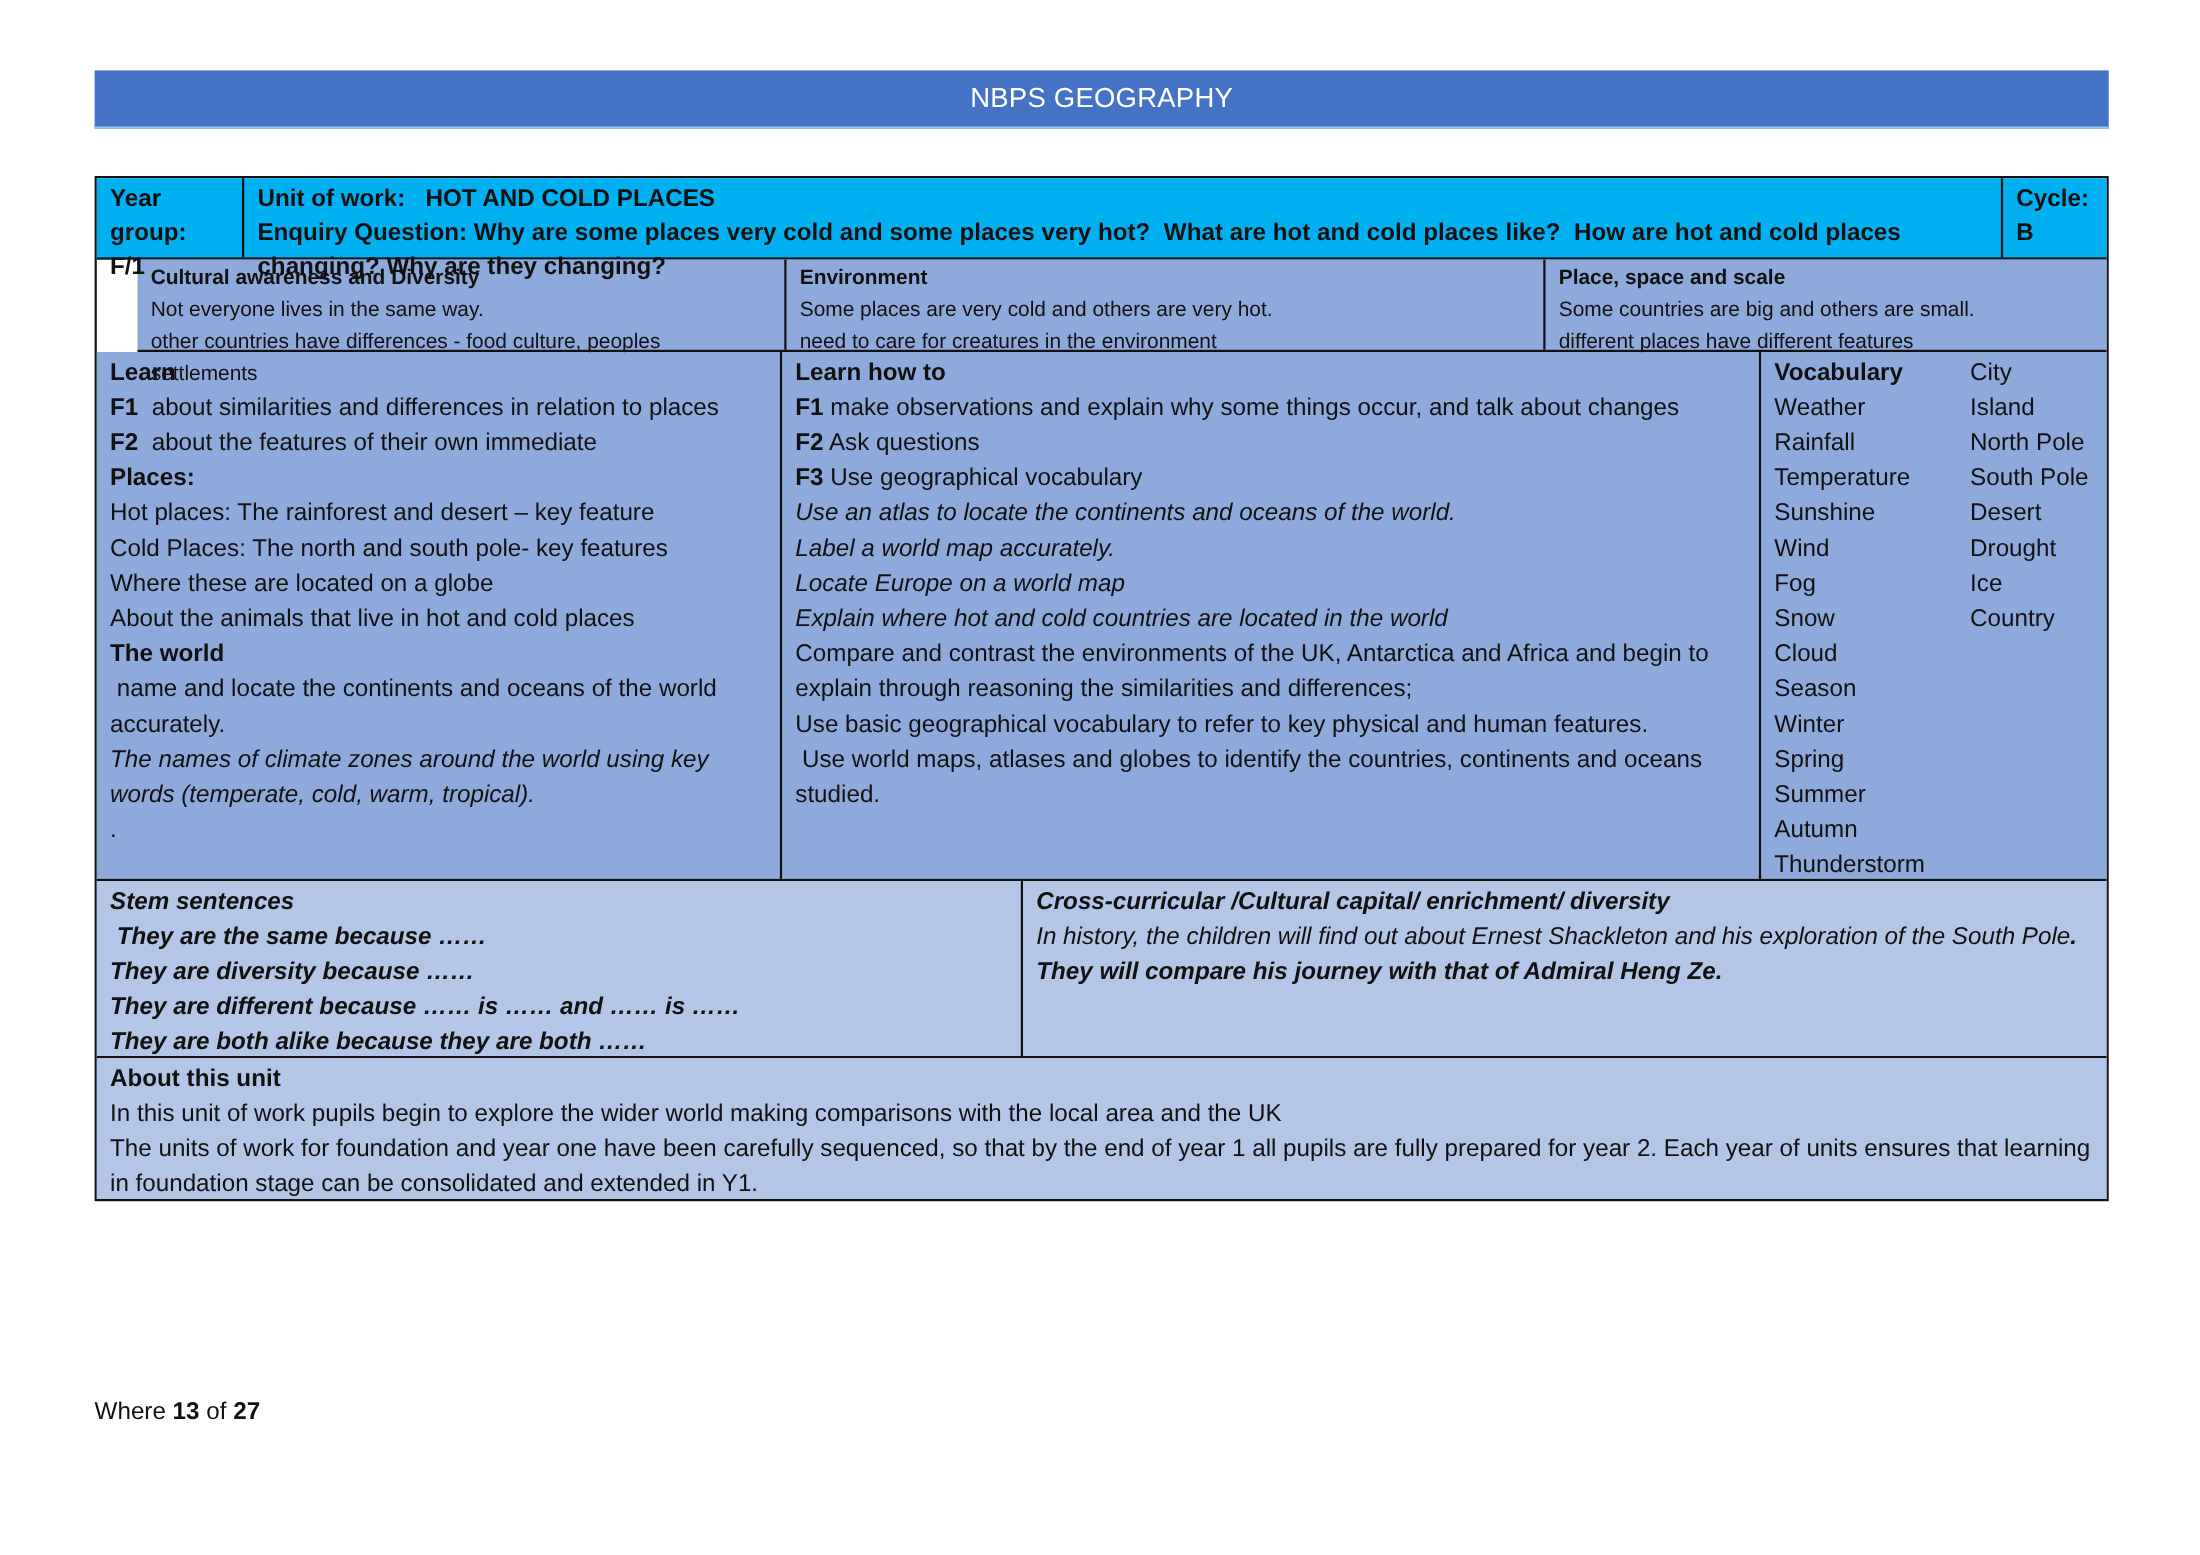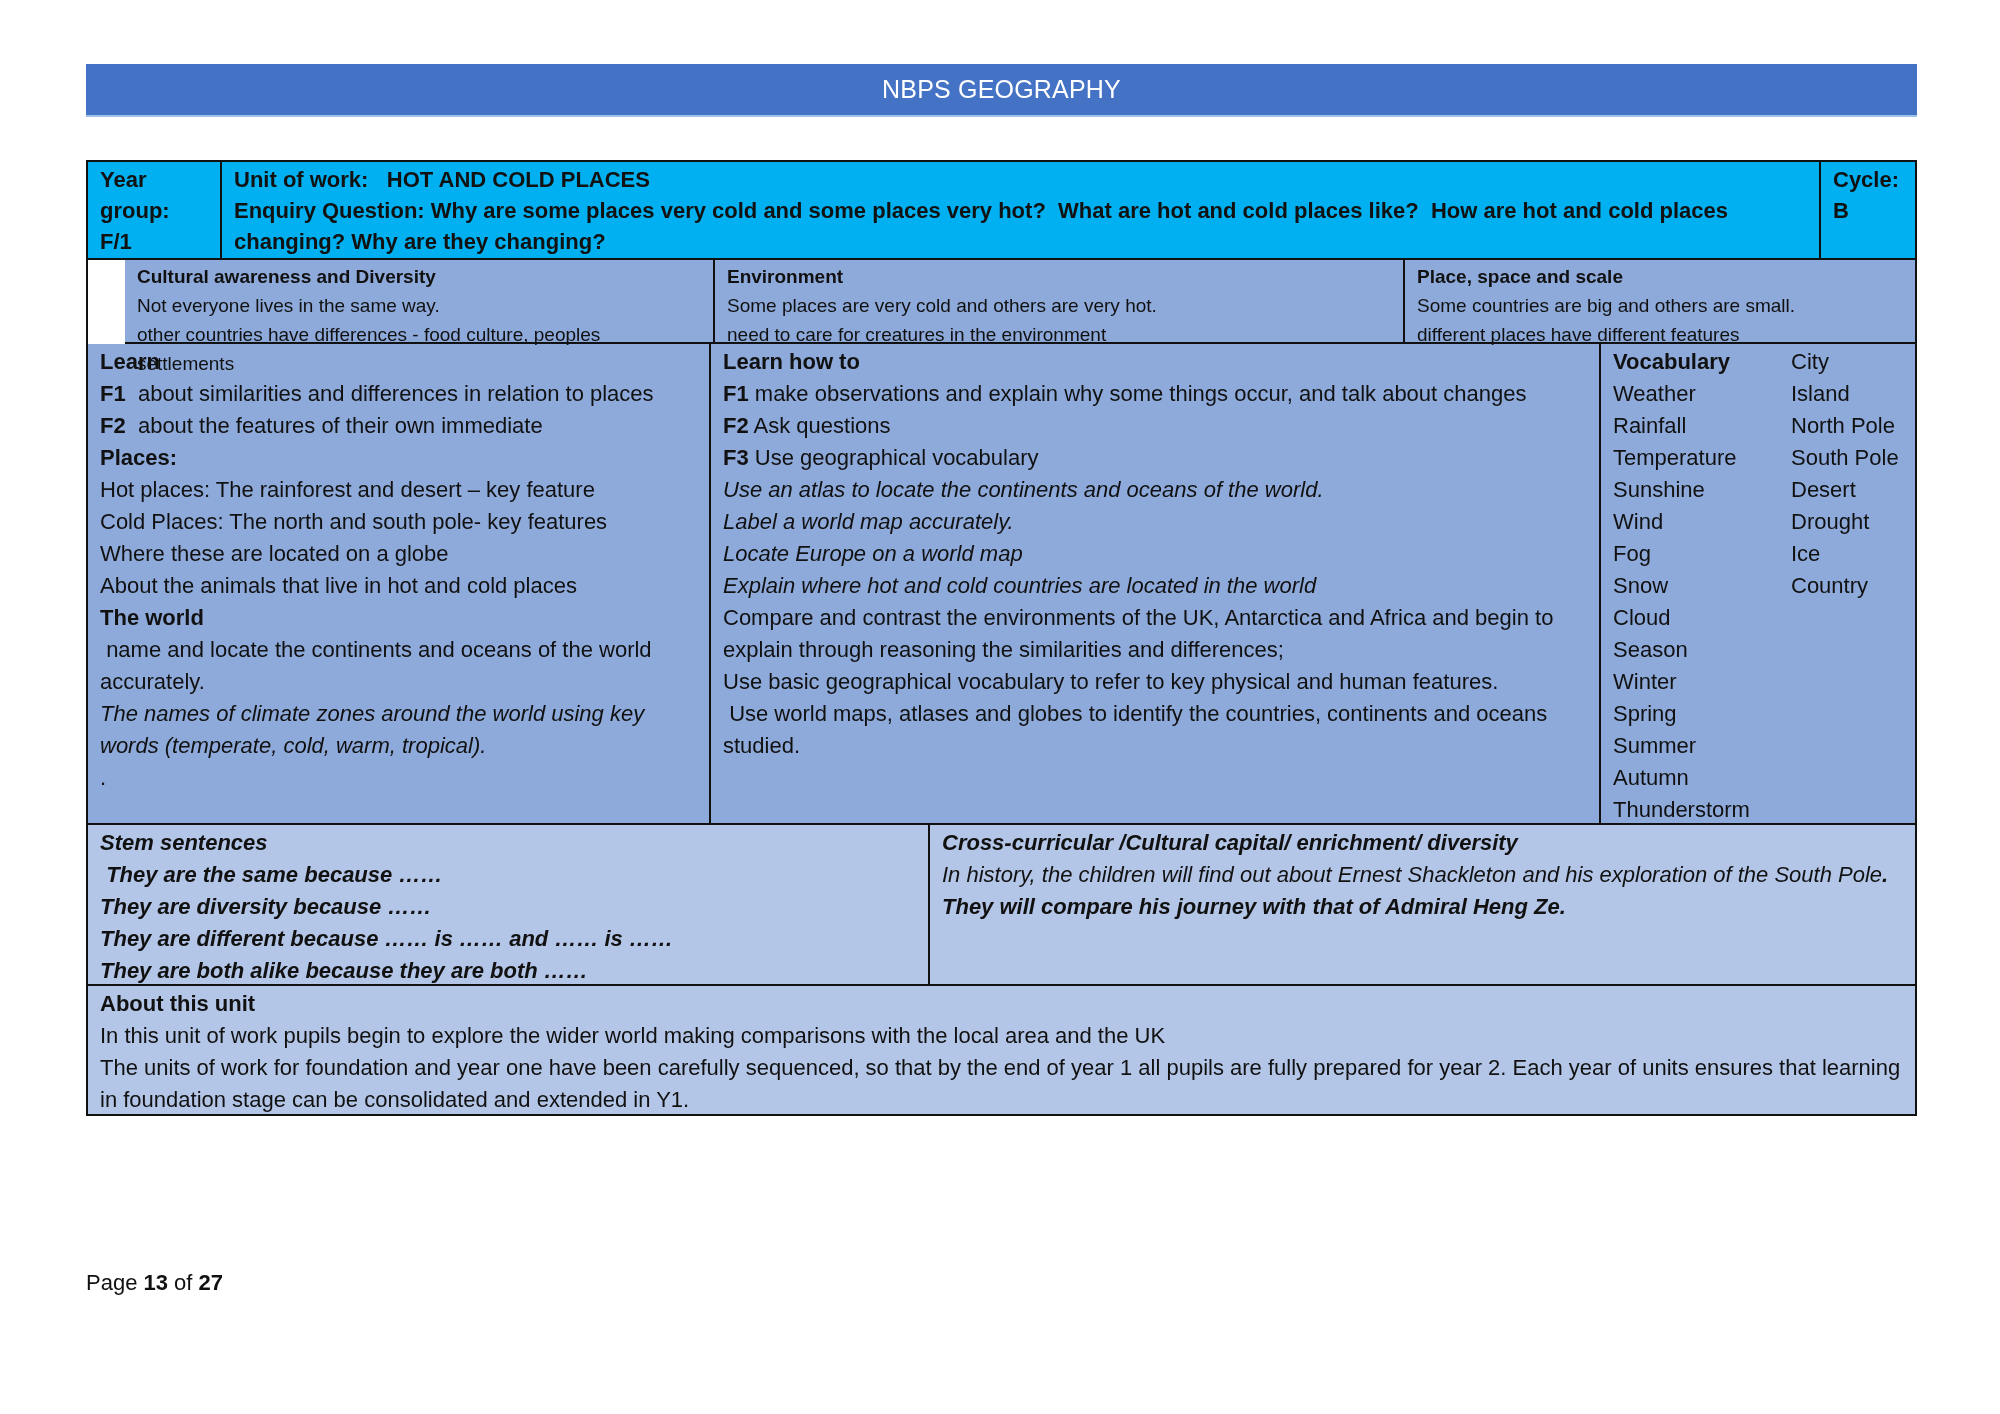--- a/index.html
+++ b/index.html
@@ -18,21 +18,21 @@
     border: 2.5px solid #111; box-sizing: border-box;
   }
   .row { display: flex; border-bottom: 2px solid #111; box-sizing: border-box; }
   .row:last-child { border-bottom: none; }
   .cell { box-sizing: border-box; padding: 2px 12px; border-right: 2px solid #111; }
   .cell:last-child { border-right: none; }
   .cyan { background: #00b0f0; }
   .mid { background: #8eaadb; }
   .light { background: #b4c6e7; }
 
-  .title-row { height: 98px; font-size: 22px; font-weight: bold; line-height: 31px; }
+  .title-row { height: 74px; font-size: 22px; font-weight: bold; line-height: 31px; }
   .title-row .c-year { width: 134px; }
   .title-row .c-unit { flex: 1; }
   .title-row .c-cycle { width: 94px; }
   .title-row .unit-line { font-weight: bold; }
 
   .schema-title { height: 34px; font-size: 22px; font-weight: bold; justify-content: center; align-items: center; }
 
   .schema-row { height: 84px; font-size: 19px; line-height: 29px; margin-left: 37px; }
   .schema-row .c-s1 { width: 590px; }
   .schema-row .c-s2 { width: 690px; }
@@ -181,14 +181,14 @@
   <div class="row about-row light">
     <div class="cell c-about">
       <span class="line b">About this unit</span>
       <span class="line">In this unit of work pupils begin to explore the wider world making comparisons with the local area and the UK</span>
       <span class="line">The units of work for foundation and year one have been carefully sequenced, so that by the end of year 1 all pupils are fully prepared for year 2. Each year of units ensures that learning in foundation stage can be consolidated and extended in Y1.</span>
     </div>
   </div>
 </div>
 
 <div class="page-label">
-  <span>Page </span><b>13</b><span> of </span><b>27</b>
+  <span>Where </span><b>13</b><span> of </span><b>27</b>
 </div>
 
 </body></html>

